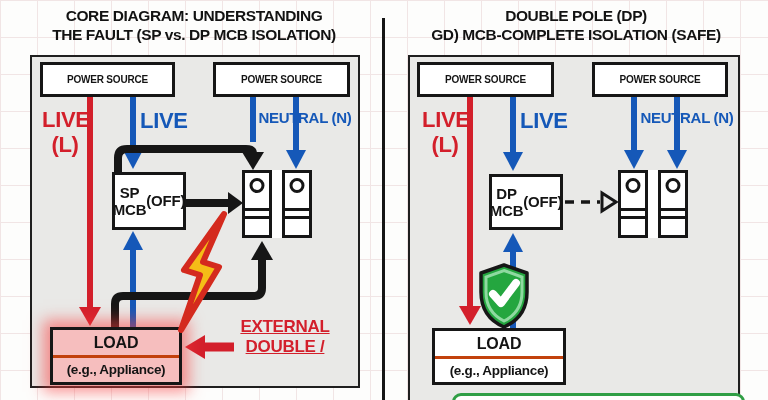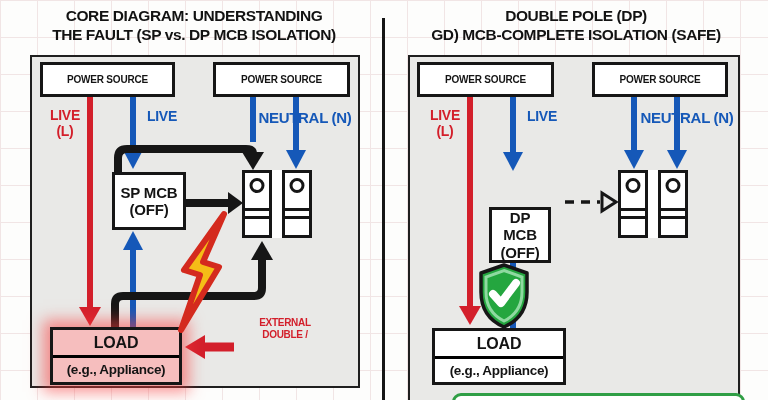--- a/index.html
+++ b/index.html
@@ -30,36 +30,36 @@
   .ah-red{fill:#d31f2b;}
   .ah-blue{fill:#1558b8;}
   .ah-black{fill:#161616;}
   .box{
     position:absolute;background:#fff;border:3px solid #161616;
     display:flex;align-items:center;justify-content:center;
     font-weight:bold;color:#141414;z-index:4;box-sizing:border-box;
     letter-spacing:-0.2px;
   }
   .ps{font-size:10px;}
-  .mcb{flex-direction:column;line-height:1.15;font-size:15px;text-align:center;}
+  .mcb{flex-direction:row;line-height:1.15;font-size:15px;text-align:center;}
   .breaker{position:absolute;width:70px;height:68px;background:#fff;z-index:4;}
   .module{position:absolute;top:0;width:30px;height:68px;background:#fff;border:3px solid #161616;box-sizing:border-box;}
   .module .ring{position:absolute;top:5px;left:50%;transform:translateX(-50%);width:15px;height:15px;border:3px solid #161616;border-radius:50%;background:#fff;box-sizing:border-box;}
   .module .bar{position:absolute;left:-1px;right:-1px;height:3px;background:#161616;}
   .bar1{top:35px;} .bar2{top:43px;}
   .load{position:absolute;z-index:4;box-sizing:border-box;border:3px solid #161616;background:#fff;text-align:center;color:#141414;}
-  .load .load-title{font-weight:bold;font-size:16px;padding:4px 0 3px;border-bottom:3px solid #000000;letter-spacing:-0.2px;}
+  .load .load-title{font-weight:bold;font-size:16px;padding:4px 0 3px;border-bottom:3px solid #c2410c;letter-spacing:-0.2px;}
   .load .load-sub{font-size:13.5px;font-weight:bold;padding:4px 0;letter-spacing:-0.3px;}
   .load-danger{background:#f6bebe;box-shadow:0 0 14px 7px rgba(250,60,60,0.55);}
   .lbl{position:absolute;font-weight:bold;z-index:5;line-height:1.12;letter-spacing:-0.3px;text-align:center;}
   .red-t{color:#d31f2b;}
   .blue-t{color:#1558b8;}
-  .lbl-lg{font-size:14px;}
+  .lbl-lg{font-size:22px;}
   .lbl-md{font-size:15px;}
-  .fault-text{position:absolute;left:232px;top:317px;width:106px;text-align:center;color:#d31f2b;font-weight:bold;font-size:10px;line-height:1.18;z-index:5;letter-spacing:-0.3px;}
+  .fault-text{position:absolute;left:232px;top:317px;width:106px;text-align:center;color:#d31f2b;font-weight:bold;font-size:17px;line-height:1.18;z-index:5;letter-spacing:-0.3px;text-decoration:underline;}
   .icon-abs{position:absolute;z-index:6;}
   .safe-box{position:absolute;left:452px;top:393px;width:293px;height:30px;border:3px solid #2f9e44;border-radius:9px;background:#fefefc;z-index:4;box-sizing:border-box;}
 </style>
 </head>
 <body>
 
 <div class="page">
 
   <div class="title" style="left:16px;top:7px;">
     <div>CORE DIAGRAM: UNDERSTANDING</div>
@@ -169,21 +169,21 @@
     <div>LIVE</div>
     <div>(L)</div>
   </div>
   <div class="lbl blue-t lbl-lg" style="left:520px;top:109px;width:44px;">
     <span>LIVE</span>
   </div>
   <div class="lbl blue-t lbl-md" style="left:634px;top:110px;width:106px;">
     <span>NEUTRAL (N)</span>
   </div>
 
-  <div class="box mcb" style="left:489px;top:174px;width:62px;height:56px;margin-top:33px;">
+  <div class="box mcb" style="left:489px;top:174px;width:74px;height:56px;">
     <div>DP MCB</div>
     <div>(OFF)</div>
   </div>
 
   <div class="breaker" style="left:618px;top:170px;">
     <div class="module" style="left:0;">
       <div class="ring"></div>
       <div class="bar bar1"></div>
       <div class="bar bar2"></div>
     </div>

